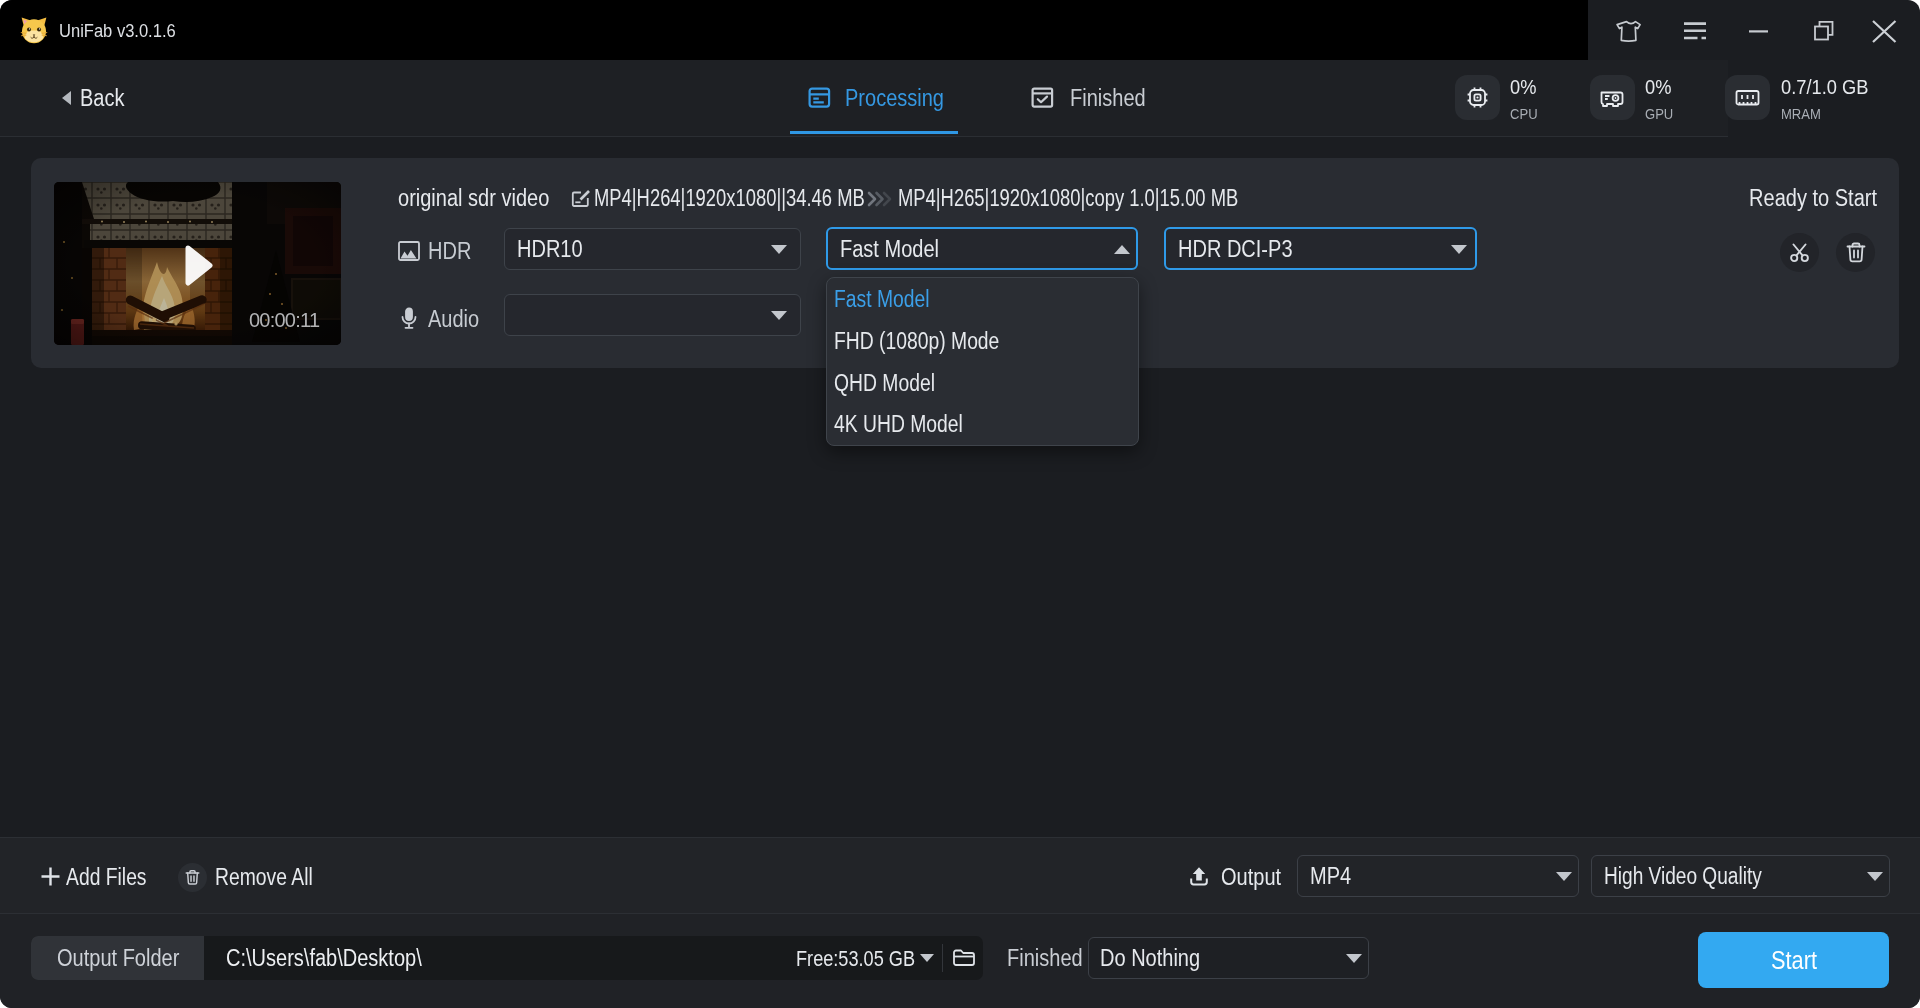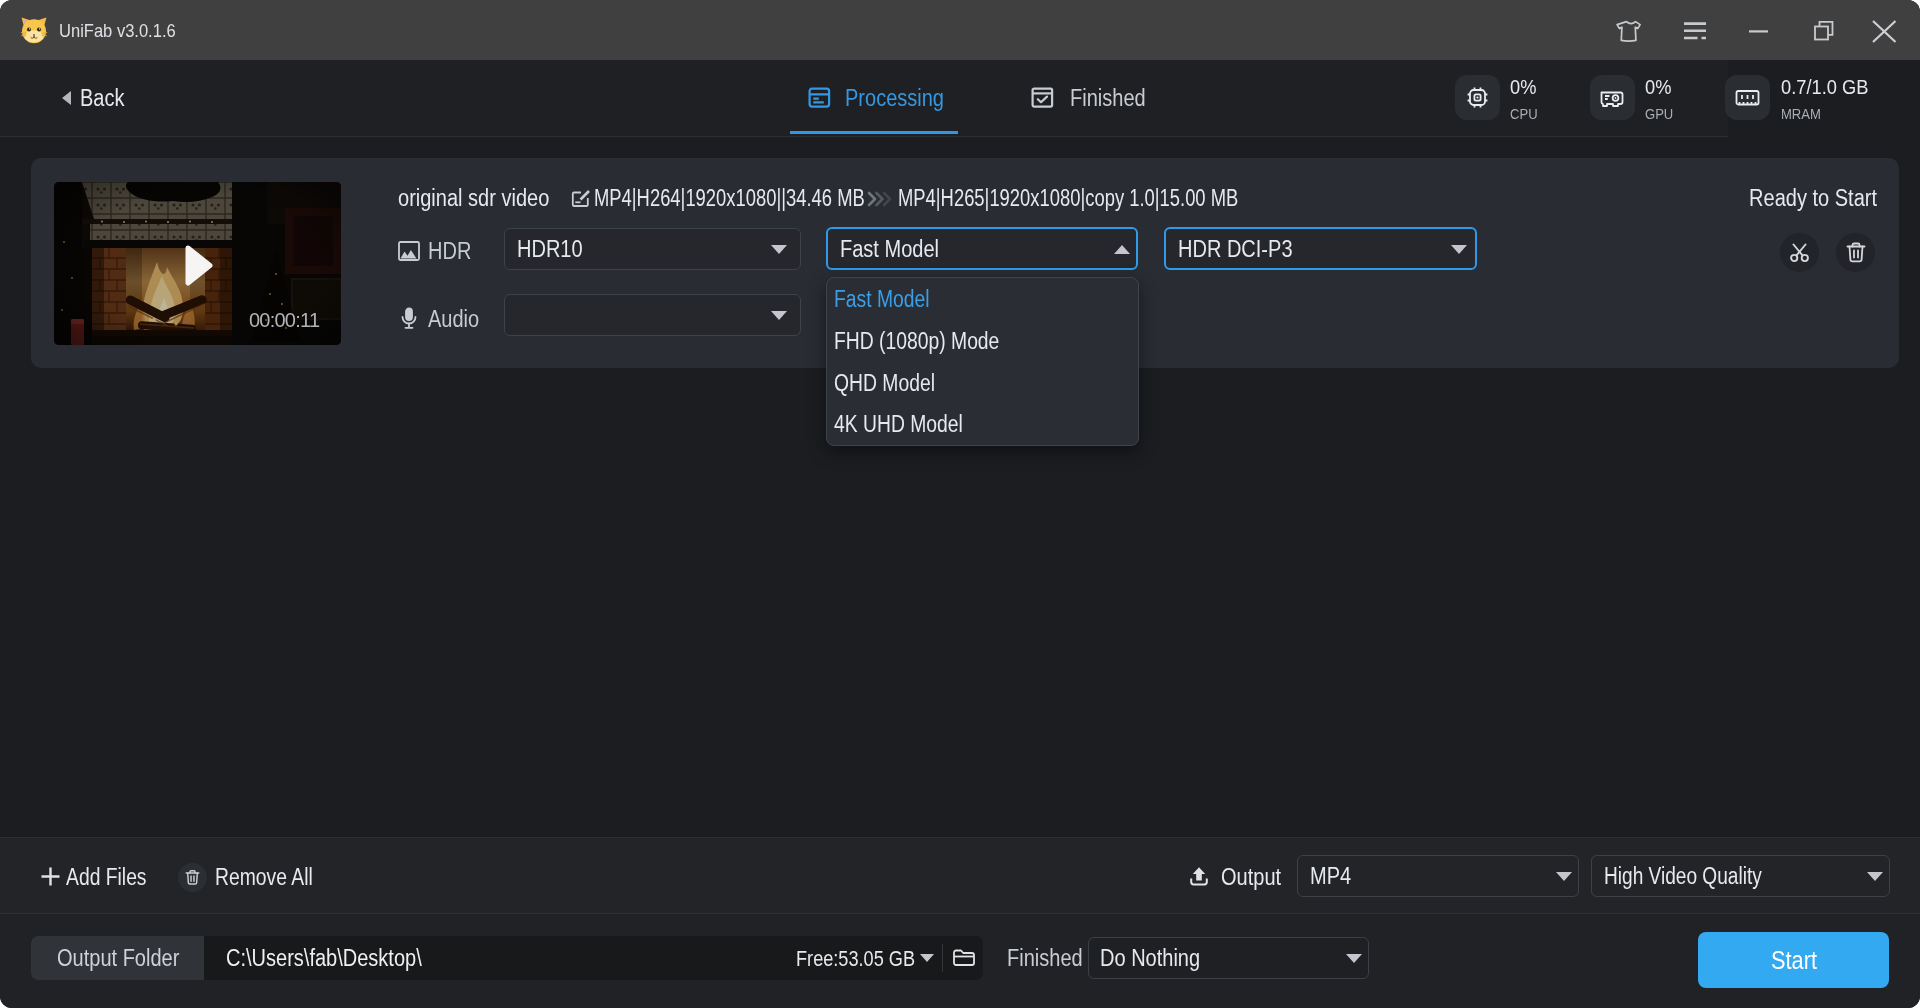--- a/index.html
+++ b/index.html
@@ -2,21 +2,21 @@
 <html><head>
 <meta charset="utf-8">
 <style>
   * { margin:0; padding:0; box-sizing:border-box; }
   html,body { width:1920px; height:1008px; background:#fff; font-family:"Liberation Sans", sans-serif; }
   #win { position:absolute; left:0; top:0; width:1920px; height:1008px; background:#1b1d21; border-radius:12px; overflow:hidden; }
   .abs { position:absolute; }
   .t { position:absolute; font-size:23px; line-height:28px; transform:scaleX(0.87); transform-origin:0 50%; white-space:nowrap; color:#e6e9ed; }
   .trr { transform-origin:100% 50%; }
   
-  #titlebar { position:absolute; left:0; top:0; width:1920px; height:60px; background:#404040; }
+  #titlebar { position:absolute; left:0; top:0; width:1588px; height:60px; background:#000000; }
   
   #header { position:absolute; left:0; top:60px; width:1728px; height:77px; background:#1e2024; border-bottom:1px solid #2b2e33; }
   .tile { position:absolute; width:45px; height:45px; top:15px; background:#2a2d32; border-radius:12px; }
   
   #card { position:absolute; left:31px; top:158px; width:1868px; height:210px; background:#292c32; border-radius:10px; }
   .sel { position:absolute; height:42px; border-radius:6px; background:#25272d; border:1px solid #3e434a; }
   .cardown { position:absolute; width:0; height:0; border-left:8px solid transparent; border-right:8px solid transparent; border-top:9px solid #c3c7cd; }
   .carup { position:absolute; width:0; height:0; border-left:8px solid transparent; border-right:8px solid transparent; border-bottom:9px solid #c3c7cd; }
   #menu { position:absolute; left:826px; top:277px; width:313px; height:169px; background:#2a2d33; border:1px solid #3f444b; border-radius:8px; box-shadow:0 6px 18px rgba(0,0,0,0.45); z-index:5; }
   .circ { position:absolute; width:39px; height:39px; border-radius:50%; background:#222429; top:233px; }

